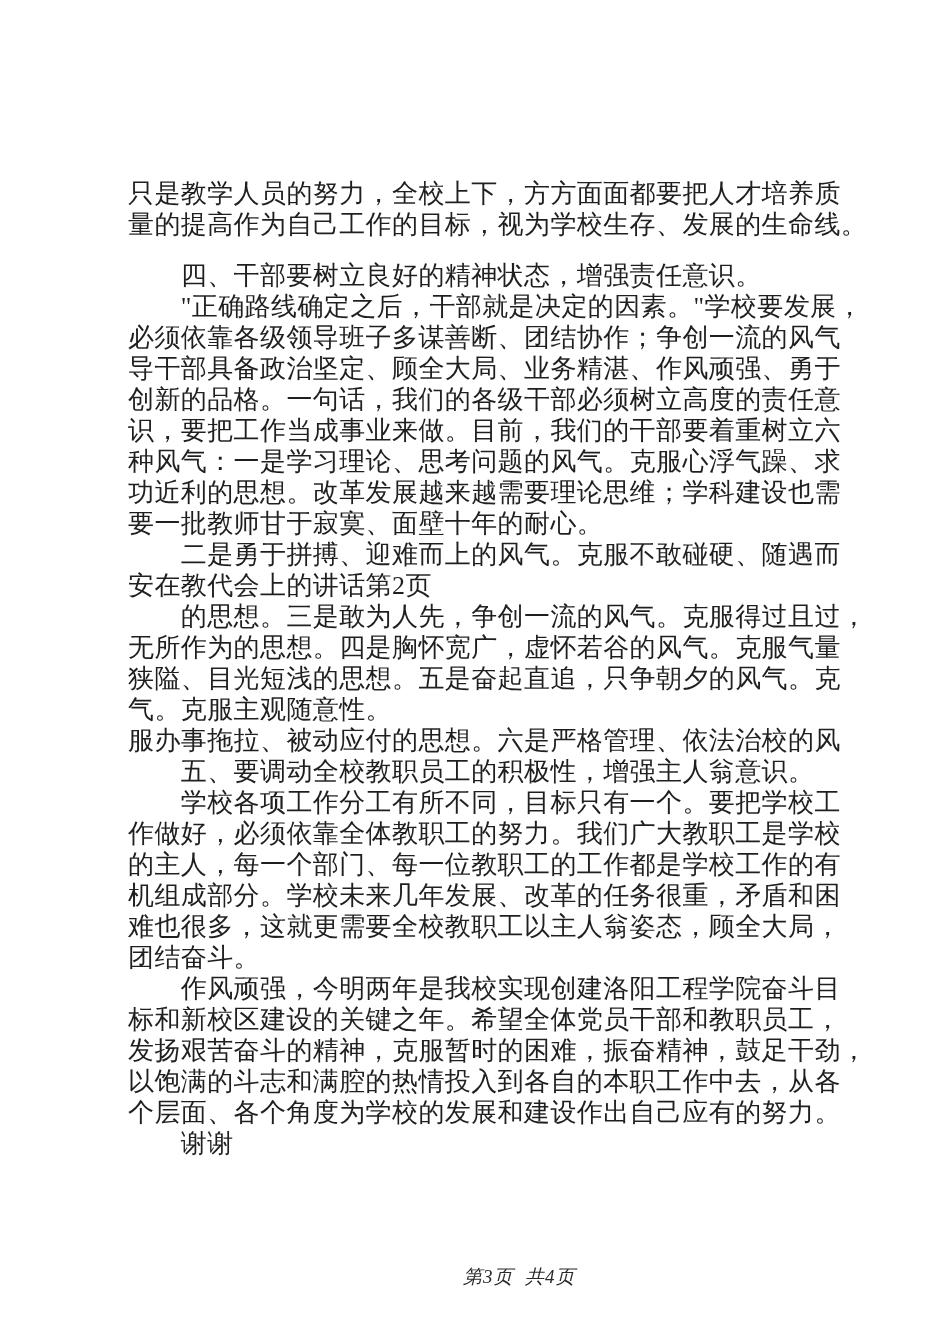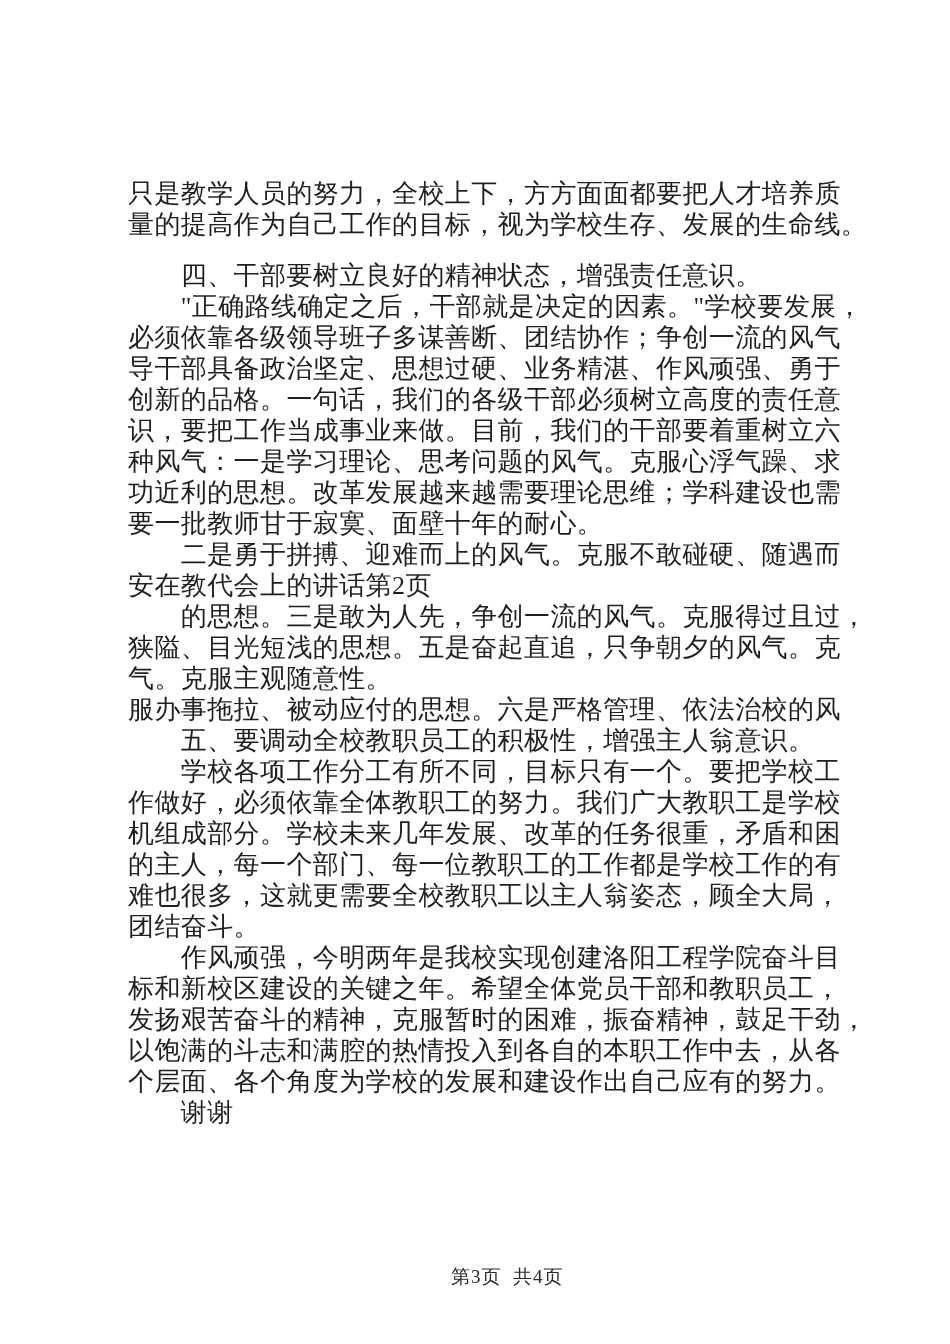--- a/index.html
+++ b/index.html
@@ -26,55 +26,57 @@
     height: 31px;
     letter-spacing: 0.4px;
     white-space: pre;
     font-weight: 400;
   }
   .line.empty {
     height: 20px;
   }
   .footer {
     position: absolute;
-    left: 428px; top: 1242px;
+    left: 440px; top: 1242px;
     font-size: 19px;
     letter-spacing: 1px;
     color: #2a2a2a;
     white-space: pre;
+    font-style: italic;
   }
 </style>
 </head>
 <body>
 
 <div class="page" style="background: rgb(255, 255, 255);">
   <div class="doc-body" style="color: rgb(31, 31, 31);">
       <div class="line">只是教学人员的努力，全校上下，方方面面都要把人才培养质</div>
       <div class="line">量的提高作为自己工作的目标，视为学校生存、发展的生命线。</div>
       <div class="line empty"></div>
       <div class="line">　　四、干部要树立良好的精神状态，增强责任意识。</div>
       <div class="line">　　"正确路线确定之后，干部就是决定的因素。"学校要发展，</div>
       <div class="line">必须依靠各级领导班子多谋善断、团结协作；争创一流的风气</div>
-      <div class="line">导干部具备政治坚定、思想过硬、业务精湛、作风顽强、勇于</div>
+      <div class="line">导干部具备政治坚定、顾全大局、业务精湛、作风顽强、勇于</div>
       <div class="line">创新的品格。一句话，我们的各级干部必须树立高度的责任意</div>
       <div class="line">识，要把工作当成事业来做。目前，我们的干部要着重树立六</div>
       <div class="line">种风气：一是学习理论、思考问题的风气。克服心浮气躁、求</div>
       <div class="line">功近利的思想。改革发展越来越需要理论思维；学科建设也需</div>
       <div class="line">要一批教师甘于寂寞、面壁十年的耐心。</div>
       <div class="line">　　二是勇于拼搏、迎难而上的风气。克服不敢碰硬、随遇而</div>
       <div class="line">安在教代会上的讲话第2页</div>
       <div class="line">　　的思想。三是敢为人先，争创一流的风气。克服得过且过，</div>
+      <div class="line">无所作为的思想。四是胸怀宽广，虚怀若谷的风气。克服气量</div>
       <div class="line">狭隘、目光短浅的思想。五是奋起直追，只争朝夕的风气。克</div>
       <div class="line">气。克服主观随意性。</div>
       <div class="line">服办事拖拉、被动应付的思想。六是严格管理、依法治校的风</div>
       <div class="line">　　五、要调动全校教职员工的积极性，增强主人翁意识。</div>
       <div class="line">　　学校各项工作分工有所不同，目标只有一个。要把学校工</div>
       <div class="line">作做好，必须依靠全体教职工的努力。我们广大教职工是学校</div>
+      <div class="line">的主人，每一个部门、每一位教职工的工作都是学校工作的有</div>
       <div class="line">机组成部分。学校未来几年发展、改革的任务很重，矛盾和困</div>
-      <div class="line">的主人，每一个部门、每一位教职工的工作都是学校工作的有</div>
       <div class="line">难也很多，这就更需要全校教职工以主人翁姿态，顾全大局，</div>
       <div class="line">团结奋斗。</div>
       <div class="line">　　作风顽强，今明两年是我校实现创建洛阳工程学院奋斗目</div>
       <div class="line">标和新校区建设的关键之年。希望全体党员干部和教职员工，</div>
       <div class="line">发扬艰苦奋斗的精神，克服暂时的困难，振奋精神，鼓足干劲，</div>
       <div class="line">以饱满的斗志和满腔的热情投入到各自的本职工作中去，从各</div>
       <div class="line">个层面、各个角度为学校的发展和建设作出自己应有的努力。</div>
       <div class="line">　　谢谢</div>
     </div>
   <div class="footer" style="color: rgb(42, 42, 42);">

